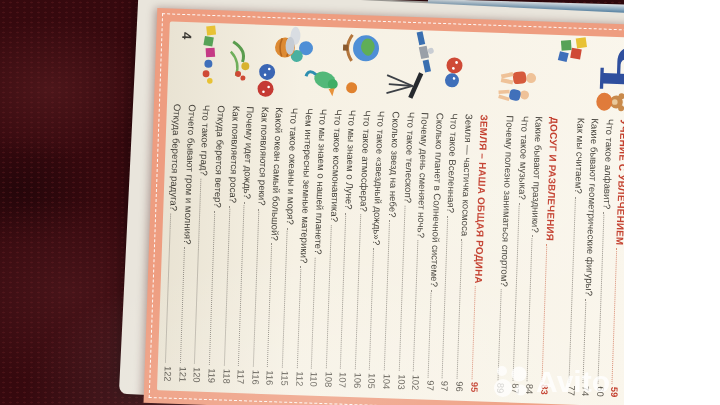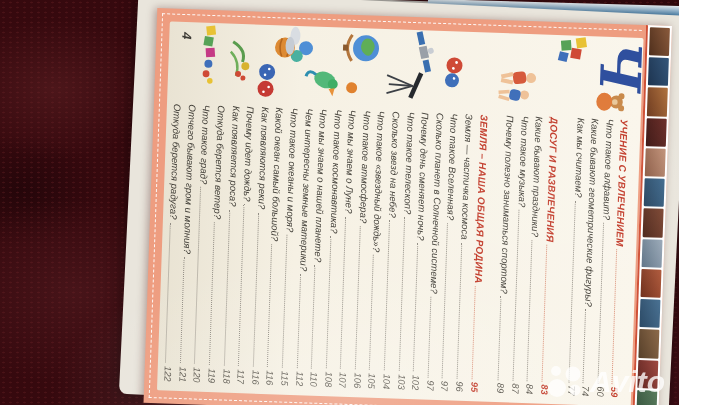--- a/index.html
+++ b/index.html
@@ -1,26 +1,26 @@
 <!DOCTYPE html>
 <html><head>
 <meta charset="utf-8">
 <style>
   html,body{margin:0;padding:0;}
-  .scene{position:relative;width:679px;height:405px;overflow:hidden;
+  .scene{position:relative;width:624px;height:405px;overflow:hidden;
     font-family:"Liberation Sans",sans-serif;
     background-color:#36090e;
     background-image:
       radial-gradient(rgba(110,35,40,.35) 1px, transparent 1.6px),
       radial-gradient(150px 100px at 8% 22%, #4c161a 0%, transparent 70%),
       radial-gradient(190px 130px at 11% 72%, #471419 0%, transparent 72%),
       radial-gradient(120px 80px at 3% 47%, #25060a 0%, transparent 70%),
       radial-gradient(260px 170px at 88% 94%, #441019 0%, transparent 75%),
       radial-gradient(200px 140px at 96% 10%, #2b070c 0%, transparent 75%);
-    background-size:7px 5px,auto,auto,auto,auto,auto;font-style:italic;}
+    background-size:7px 5px,auto,auto,auto,auto,auto;}
   
   .cover-edge{position:absolute;left:724px;top:18px;width:46px;height:430px;
     transform:rotate(93deg);transform-origin:0 0;
     background:linear-gradient(90deg,#7e2418,#c24f30 45%,#de825c);border-radius:4px;}
   .fore-edge{position:absolute;left:334px;top:-2px;width:400px;height:26px;
     transform:rotate(2deg);transform-origin:0 0;
     background:linear-gradient(180deg,#c6c3bd,#e8e6e1 55%,#d6d3cc);}
   .cover-blue{position:absolute;left:428px;top:-1px;width:300px;height:13px;
     transform:rotate(1.6deg);transform-origin:0 0;
     background:linear-gradient(180deg,#eff5f9 0%,#a2c8e4 40%,#66a3d1 70%,#c0dbee);}

